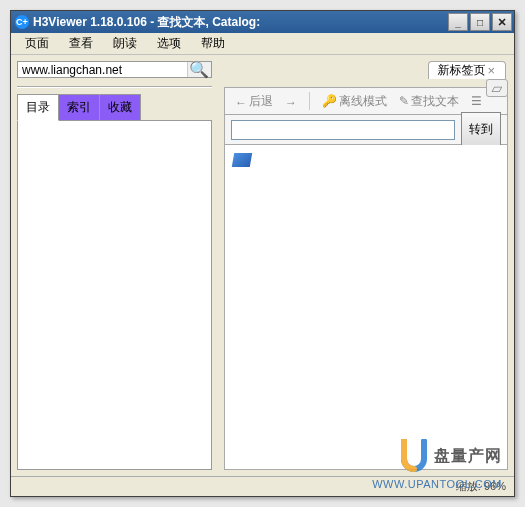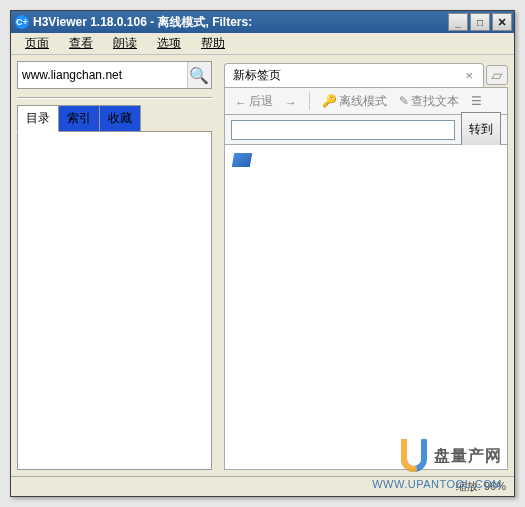--- a/index.html
+++ b/index.html
@@ -4,36 +4,36 @@
 <style>
 * { box-sizing: border-box; margin: 0; padding: 0; font-family: "Microsoft YaHei", Arial, sans-serif; }
 body { background: #e8e8e8; padding: 10px; }
 .window { width: 505px; height: 487px; background: #ece9d8; border: 1px solid #404040; box-shadow: 2px 2px 4px rgba(0,0,0,0.3); position: relative; }
 .titlebar { height: 22px; background: linear-gradient(#3a6ea5, #2a5a95); display: flex; align-items: center; padding-left: 4px; color: #fff; font-size: 12px; font-weight: bold; }
 .app-icon { width: 14px; height: 14px; background: #1e90ff; border-radius: 50%; margin-right: 4px; display: inline-flex; align-items: center; justify-content: center; font-size: 9px; }
 .title-text { flex: 1; white-space: nowrap; overflow: hidden; }
 .win-controls { display: flex; gap: 2px; padding-right: 2px; }
 .win-btn { width: 20px; height: 18px; background: linear-gradient(#f0f0f0,#d0d0d0); border: 1px solid #888; font-size: 10px; display: flex; align-items: center; justify-content: center; cursor: pointer; color: #222; }
 .close-btn { font-size: 11px; }
-.menubar { height: 22px; background: #ece9d8; display: flex; align-items: center; padding-left: 4px; font-size: 12px; border-bottom: 1px solid #c0c0c0; text-decoration: underline; }
+.menubar { height: 22px; background: #ece9d8; display: flex; align-items: center; padding-left: 4px; font-size: 12px; border-bottom: 1px solid #c0c0c0; }
 .menu-item { padding: 2px 10px; cursor: pointer; }
 .body-area { display: flex; height: calc(100% - 64px); padding: 6px; gap: 4px; position: relative; }
 .left-pane { width: 195px; display: flex; flex-direction: column; }
-.search-row { display: flex; border: 1px solid #999; background: #fff; height: 28px; margin-bottom: 8px; }
+.search-row { display: flex; border: 1px solid #999; background: #fff; height: 17px; margin-bottom: 8px; }
 .search-input { flex: 1; border: none; padding: 0 4px; font-size: 12px; outline: none; }
 .search-btn { width: 24px; background: #f0f0f0; border-left: 1px solid #ccc; display: flex; align-items: center; justify-content: center; cursor: pointer; }
 .hr-line { height: 2px; border-top: 1px solid #aaa; border-bottom: 1px solid #fff; margin-bottom: 6px; }
 .tabs-row { display: flex; }
-.ltab { padding: 4px 8px; font-size: 12px; background: #1d4ed8; border: 1px solid #999; border-bottom: none; cursor: pointer; }
+.ltab { padding: 4px 8px; font-size: 12px; background: #8b5cf6; border: 1px solid #999; border-bottom: none; cursor: pointer; }
 .ltab.active { background: #fff; border-bottom: 1px solid #fff; position: relative; z-index: 2; }
 .ltab + .ltab { margin-left: -1px; }
 .tab-content { flex: 1; background: #fff; border: 1px solid #999; margin-top: -1px; }
 .splitter { width: 4px; background: #ece9d8; cursor: col-resize; }
 .right-pane { flex: 1; display: flex; flex-direction: column; }
-.browser-tabs { height: 26px; display: flex; align-items: flex-end; position: relative; background: #ece9d8; }
+.browser-tabs { height: 26px; display: flex; align-items: flex-end; position: relative; background: #ece9d8; flex-direction: column; }
 .btab { flex: 1; height: 24px; background: #fff; border: 1px solid #aaa; border-bottom: none; border-radius: 4px 4px 0 0; display: flex; align-items: center; padding: 0 8px; font-size: 12px; margin-right: 2px; }
 .btab-label { flex: 1; }
 .btab-close { color: #888; cursor: pointer; font-size: 13px; padding: 0 2px; }
 .newtab-btn { width: 22px; height: 20px; background: #f0f0f0; border: 1px solid #aaa; border-radius: 3px; display: flex; align-items: center; justify-content: center; cursor: pointer; margin-bottom: 2px; color: #888; font-size: 14px; }
 .toolbar { height: 28px; background: #f5f5f5; border: 1px solid #aaa; display: flex; align-items: center; padding: 0 6px; font-size: 12px; color: #888; gap: 4px; }
 .tb-btn { padding: 2px 4px; cursor: pointer; display: flex; align-items: center; gap: 2px; }
 .tb-sep { width: 1px; height: 18px; background: #ccc; margin: 0 4px; }
 .addr-row { height: 30px; background: #f5f5f5; border: 1px solid #aaa; border-top: none; display: flex; align-items: center; padding: 0 6px; gap: 6px; }
 .addr-input { flex: 1; height: 20px; border: 1px solid #7a98af; padding: 0 4px; font-size: 12px; background:#fff; }
 .go-btn { width: 40px; height: 36px; background: linear-gradient(#f8f8f8,#ddd); border: 1px solid #888; font-size: 12px; cursor: pointer; }
@@ -45,21 +45,21 @@
 .wm-text { font-size: 16px; font-weight: 600; color: #404040; letter-spacing: 1px; }
 .wm-url { position: absolute; right: 12px; bottom: 6px; font-size: 11px; color: #447ab3; letter-spacing: 0.5px; }
 </style>
 </head>
 <body>
 
 <div class="window">
 
   <div class="titlebar">
     <span class="app-icon">C+</span>
-    <span class="title-text">H3Viewer 1.18.0.106 - 离线模式, Filters:</span>
+    <span class="title-text">H3Viewer 1.18.0.106 - 查找文本, Catalog:</span>
     <div class="win-controls">
       <div class="win-btn">_</div>
       <div class="win-btn">□</div>
       <div class="win-btn close-btn">✕</div>
     </div>
   </div>
 
   <div class="menubar">
     <span class="menu-item">页面</span>
     <span class="menu-item">查看</span>

